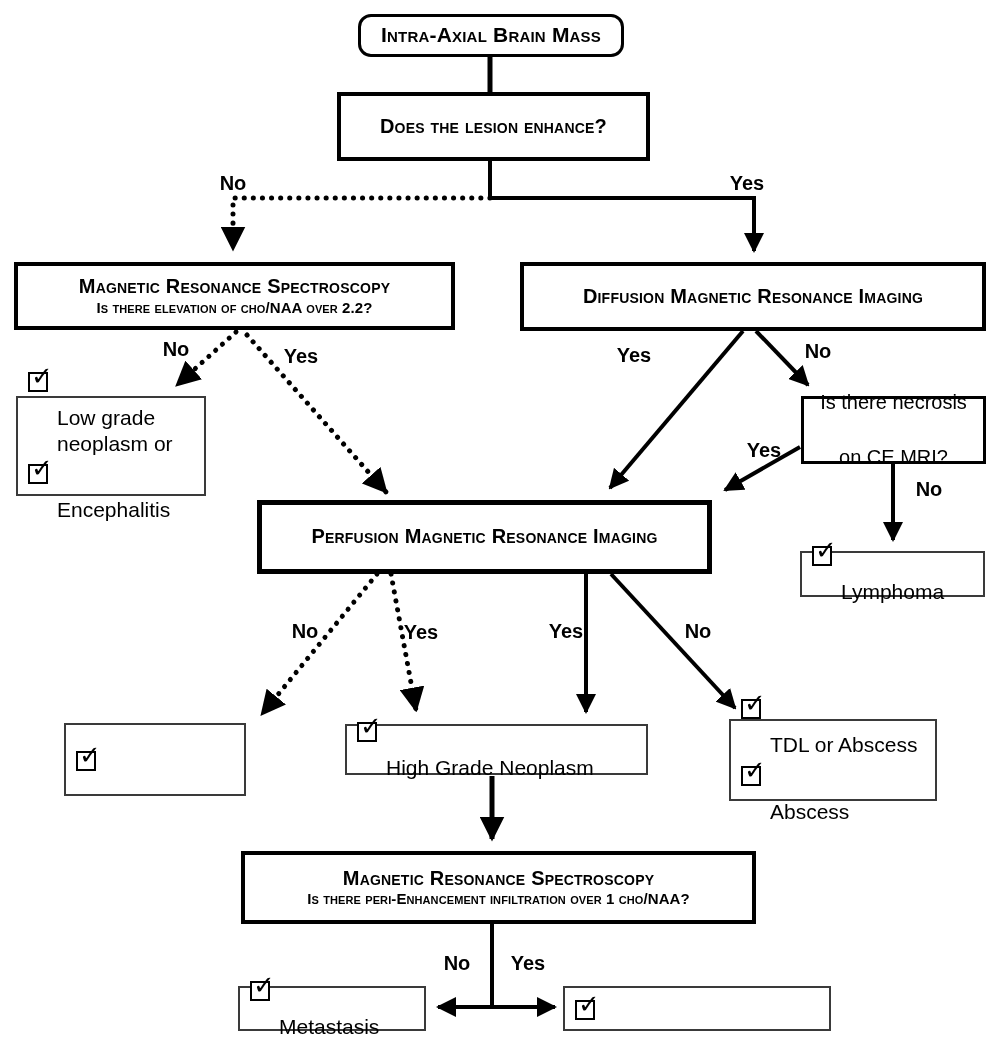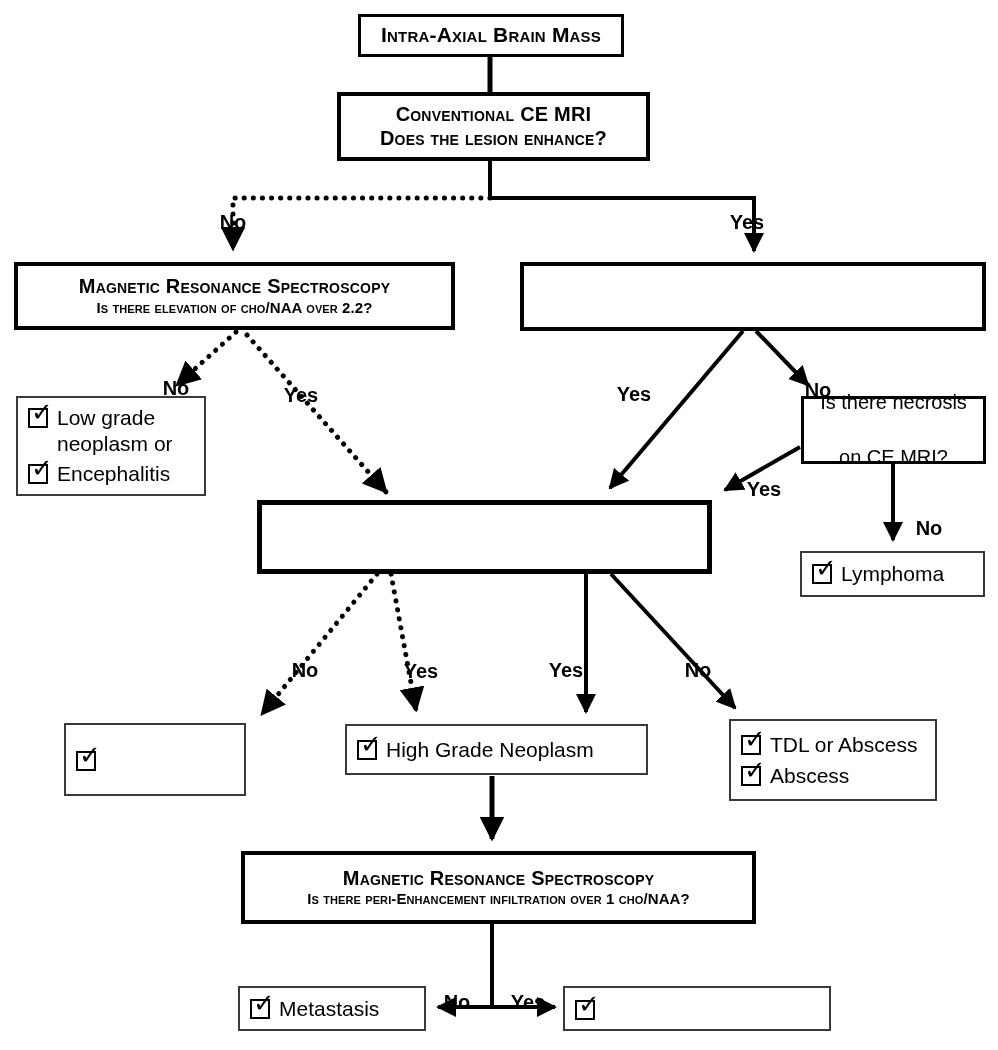--- a/index.html
+++ b/index.html
@@ -16,32 +16,32 @@
   .d-title { font-weight:bold; font-variant:small-caps; font-size:20px; letter-spacing:.2px; }
   .d-q { font-weight:bold; font-variant:small-caps; font-size:15px; letter-spacing:.1px; }
   .plain-line { font-size:20px; font-weight:400; line-height:1.35; }
 
   .result {
     position:absolute; background:#fff; border:2px solid #3a3a3a;
     display:flex; flex-direction:column; justify-content:center;
     padding:6px 10px; gap:5px; font-size:21px;
   }
   .r-row { display:flex; align-items:flex-start; }
-  .r-text { line-height:1.22; }
+  .r-text { line-height:1.22;margin-top:36px; }
   .cb {
     position:relative; width:20px; height:20px; border:2px solid #000;
     margin-right:9px; margin-top:3px; flex:none; display:inline-block; background:#fff;
   }
   .cb .tick {
     position:absolute; left:1px; top:-11px; font-size:26px; font-weight:bold; line-height:1; color:#000;
   }
 
   .elabel {
     position:absolute; transform:translate(-50%,-50%);
-    font-weight:bold; font-size:20px; white-space:nowrap;margin-top:39px;
+    font-weight:bold; font-size:20px; white-space:nowrap;
   }
 </style>
 </head>
 <body>
 
 <div class="canvas">
 
   <svg class="arrows" viewBox="0 0 998 1050" xmlns="http://www.w3.org/2000/svg">
     <defs>
       <marker id="arrowE" viewBox="0 0 10 10" refX="9" refY="5" markerWidth="5" markerHeight="5" orient="auto">
@@ -64,43 +64,44 @@
     <path d="M492,924 L492,1007" stroke="#000" stroke-width="4" fill="none"></path>
     <path d="M438,1007 L555,1007" stroke="#000" stroke-width="4" fill="none" marker-start="url(#arrowW)" marker-end="url(#arrowE)"></path>
 
     <path d="M490,198 L233,198 L233,249" stroke="#000" stroke-width="5" fill="none" stroke-dasharray="0.1 9" stroke-linecap="round" marker-end="url(#arrowE)"></path>
     <path d="M236,332 L177,385" stroke="#000" stroke-width="5" fill="none" stroke-dasharray="0.1 9" stroke-linecap="round" marker-end="url(#arrowE)"></path>
     <path d="M247,335 L386,492" stroke="#000" stroke-width="5" fill="none" stroke-dasharray="0.1 9" stroke-linecap="round" marker-end="url(#arrowE)"></path>
     <path d="M377,574 L262,714" stroke="#000" stroke-width="5" fill="none" stroke-dasharray="0.1 9" stroke-linecap="round" marker-end="url(#arrowE)"></path>
     <path d="M391,574 L416,710" stroke="#000" stroke-width="5" fill="none" stroke-dasharray="0.1 9" stroke-linecap="round" marker-end="url(#arrowE)"></path>
   </svg>
 
-  <div class="decision" style="left:358px; top:14px; width:266px; height:43px; border-width:3px;">
+  <div class="decision" style="left:358px; top:14px; width:266px; height:43px; border-width:3px;border-radius:13px;">
     <div class="d-title" style="font-size:21px;">Intra-Axial Brain Mass</div>
   </div>
 
   <div class="decision" style="left:337px; top:92px; width:313px; height:69px; border-width:4px;">
-    <div class="d-title">Conventional CE MRI</div>
     <div class="d-title">Does the lesion enhance?</div>
   </div>
 
   <div class="decision" style="left:14px; top:262px; width:441px; height:68px; border-width:4px;">
     <div class="d-title">Magnetic Resonance Spectroscopy</div>
     <div class="d-q">Is there elevation of cho/NAA over 2.2?</div>
   </div>
 
   <div class="decision" style="left:520px; top:262px; width:466px; height:69px; border-width:4px;">
+    <div class="d-title">Diffusion Magnetic Resonance Imaging</div>
   </div>
 
   <div class="decision" style="left:801px; top:396px; width:185px; height:68px; border-width:3px;gap:28px;">
     <div class="plain-line">Is there necrosis</div>
     <div class="plain-line">on CE MRI?</div>
   </div>
 
   <div class="decision" style="left:257px; top:500px; width:455px; height:74px; border-width:5px;">
+    <div class="d-title">Perfusion Magnetic Resonance Imaging</div>
   </div>
 
   <div class="decision" style="left:241px; top:851px; width:515px; height:73px; border-width:4px;">
     <div class="d-title">Magnetic Resonance Spectroscopy</div>
     <div class="d-q">Is there peri-Enhancement infiltration over 1 cho/NAA?</div>
   </div>
 
   <div class="result" style="left:16px; top:396px; width:190px; height:100px;">
     <div class="r-row">
       <span class="cb">

